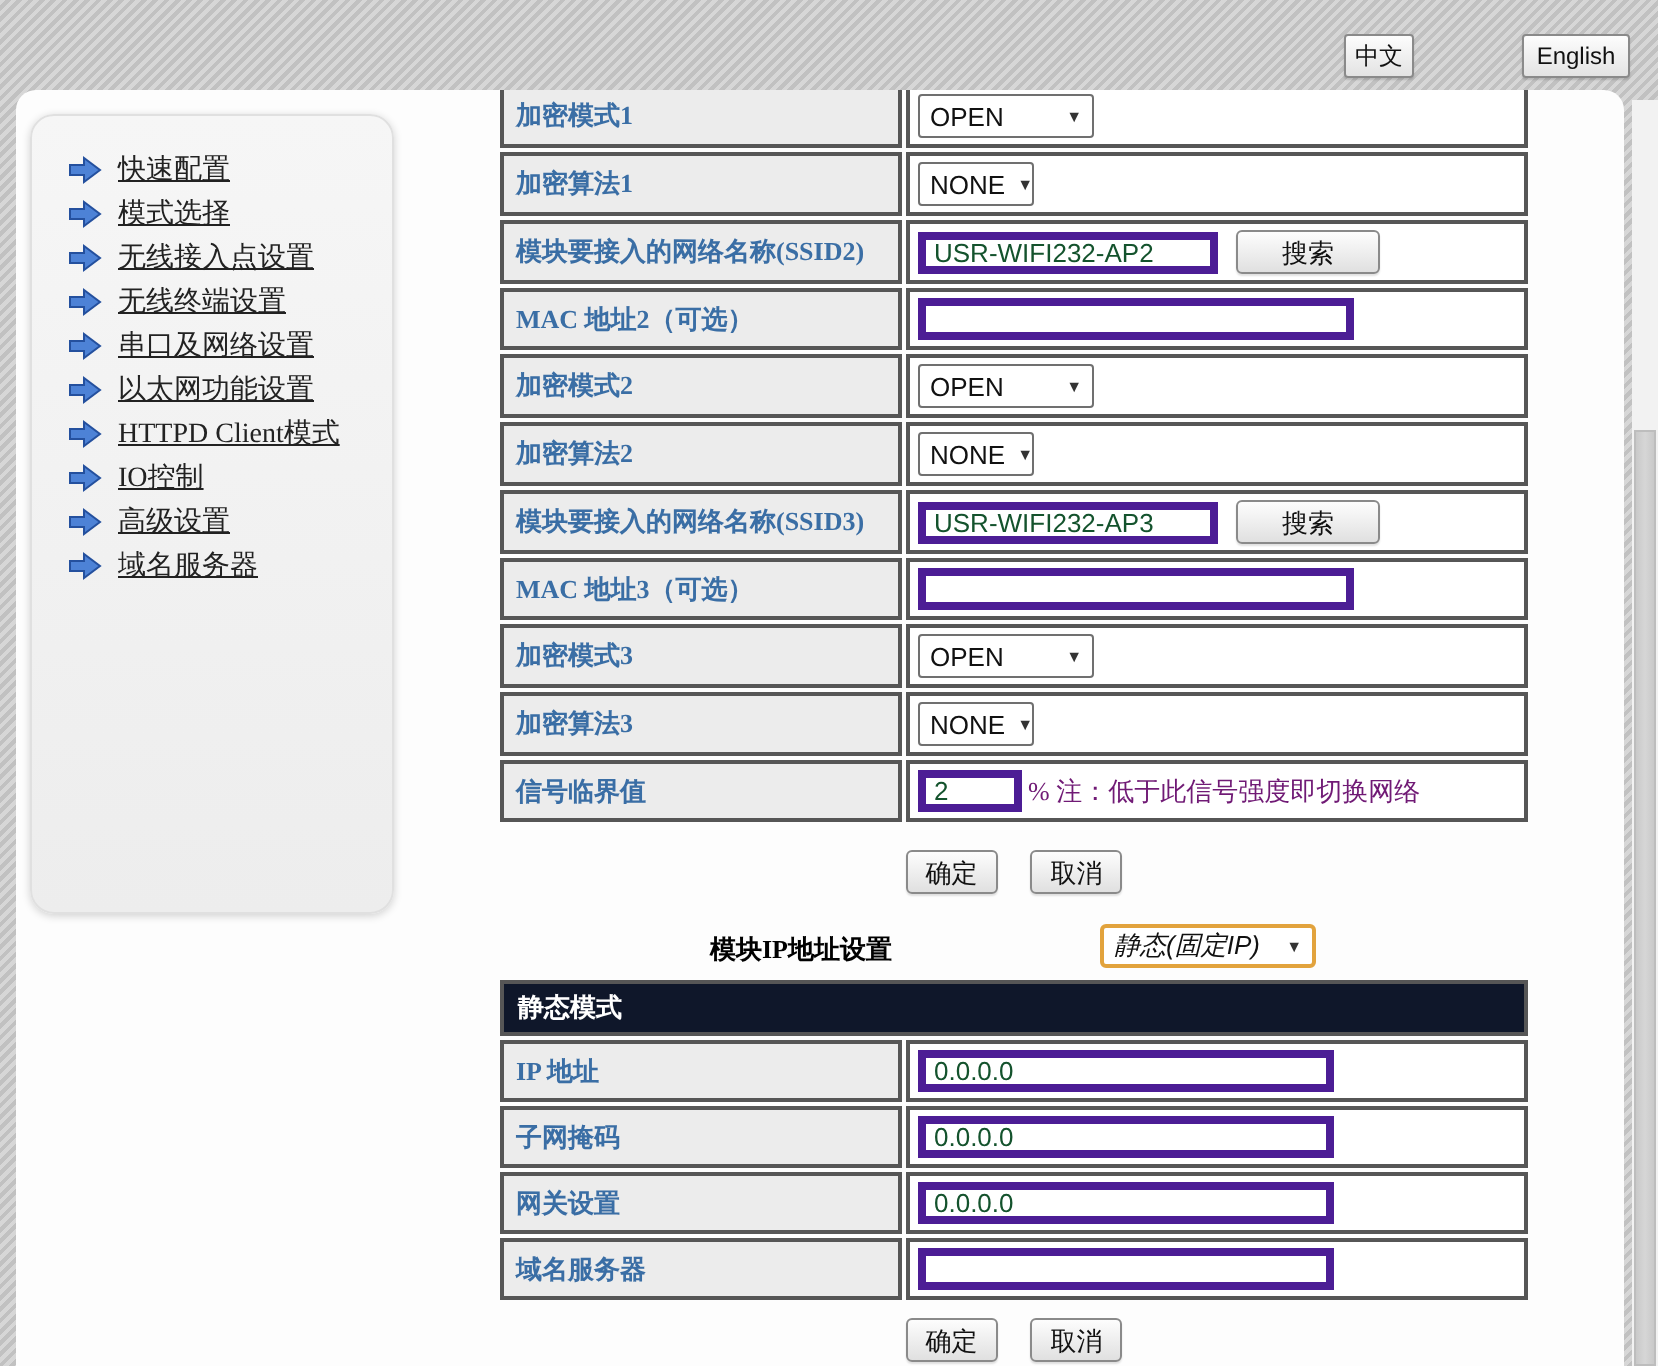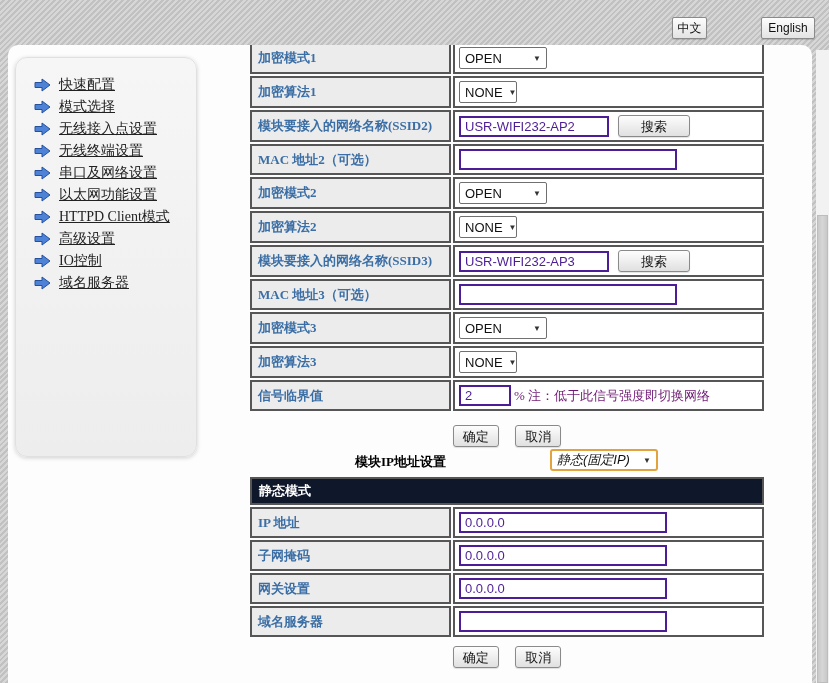--- a/index.html
+++ b/index.html
@@ -69,22 +69,22 @@
     background:#fff; padding:0 5px; cursor:pointer;
     font:13px "Liberation Sans","DejaVu Sans",sans-serif; color:#111;
   }
   .select .arr { font-size:8px; color:#333; margin-left:6px; }
   .w-open { width:88px; }
   .w-none { width:58px; }
   .w-ipsel { width:108px; border:2px solid #e2a33d; border-radius:3px;font-style:italic; }
 
   
   .txt {
-    height:21px; border:2px solid #4c1d95; background:#fff;
-    font:13px "Liberation Sans","DejaVu Sans",sans-serif; color:#4c1d95;
+    height:21px; border:4px solid #4c1d95; background:#fff;
+    font:13px "Liberation Sans","DejaVu Sans",sans-serif; color:#14532d;
     padding:1px 4px;
   }
   .w-ssid { width:150px; }
   .w-mac  { width:218px; }
   .w-sig  { width:52px; }
   .w-ipaddr { width:208px; }
 
   .note {
     font:13px "Liberation Serif","DejaVu Serif",serif; color:#701a75; margin-left:3px;
   }
@@ -95,21 +95,21 @@
     background:linear-gradient(#fdfdfd,#e0e0e0);
     border:1px solid #8a8a8a; border-radius:3px;
     font:13px "Liberation Sans","DejaVu Sans",sans-serif; color:#111;
     cursor:pointer; box-shadow:0 1px 1px rgba(0,0,0,.12);
   }
   .search-btn { margin-left:9px; padding:2px 22px; }
   .btn-row { text-align:center; margin-top:12px; }
   .btn-row .btn { margin:0 6px; }
 
   
-  .ip-head { position:relative; height:28px; }
+  .ip-head { position:relative; height:28px; margin-top:13px; }
   .ip-title {
     position:absolute; left:107px; top:6px;
     font:bold 13px "Liberation Serif","DejaVu Serif",serif; color:#000;
   }
   .ip-head .select { position:absolute; left:302px; top:2px; }
 
   
   .scroll-track {
     position:absolute; right:0; top:50px; width:13px; height:633px;
     background:#f2f2f2;
@@ -168,27 +168,27 @@
     <div class="side-item">
       <svg class="arrow-ic" viewBox="0 0 17 14">
           <polygon points="1,4.5 8,4.5 8,1 16,7 8,13 8,9.5 1,9.5" fill="#4d82d6" stroke="#24509e" stroke-width="1"></polygon>
         </svg>
       <a>HTTPD Client模式</a>
     </div>
     <div class="side-item">
       <svg class="arrow-ic" viewBox="0 0 17 14">
           <polygon points="1,4.5 8,4.5 8,1 16,7 8,13 8,9.5 1,9.5" fill="#4d82d6" stroke="#24509e" stroke-width="1"></polygon>
         </svg>
+      <a>IO控制</a>
+    </div>
+    <div class="side-item">
+      <svg class="arrow-ic" viewBox="0 0 17 14">
+          <polygon points="1,4.5 8,4.5 8,1 16,7 8,13 8,9.5 1,9.5" fill="#4d82d6" stroke="#24509e" stroke-width="1"></polygon>
+        </svg>
       <a>高级设置</a>
-    </div>
-    <div class="side-item">
-      <svg class="arrow-ic" viewBox="0 0 17 14">
-          <polygon points="1,4.5 8,4.5 8,1 16,7 8,13 8,9.5 1,9.5" fill="#4d82d6" stroke="#24509e" stroke-width="1"></polygon>
-        </svg>
-      <a>IO控制</a>
     </div>
     <div class="side-item">
       <svg class="arrow-ic" viewBox="0 0 17 14">
           <polygon points="1,4.5 8,4.5 8,1 16,7 8,13 8,9.5 1,9.5" fill="#4d82d6" stroke="#24509e" stroke-width="1"></polygon>
         </svg>
       <a>域名服务器</a>
     </div>
   </nav>
 
   <div class="main">

